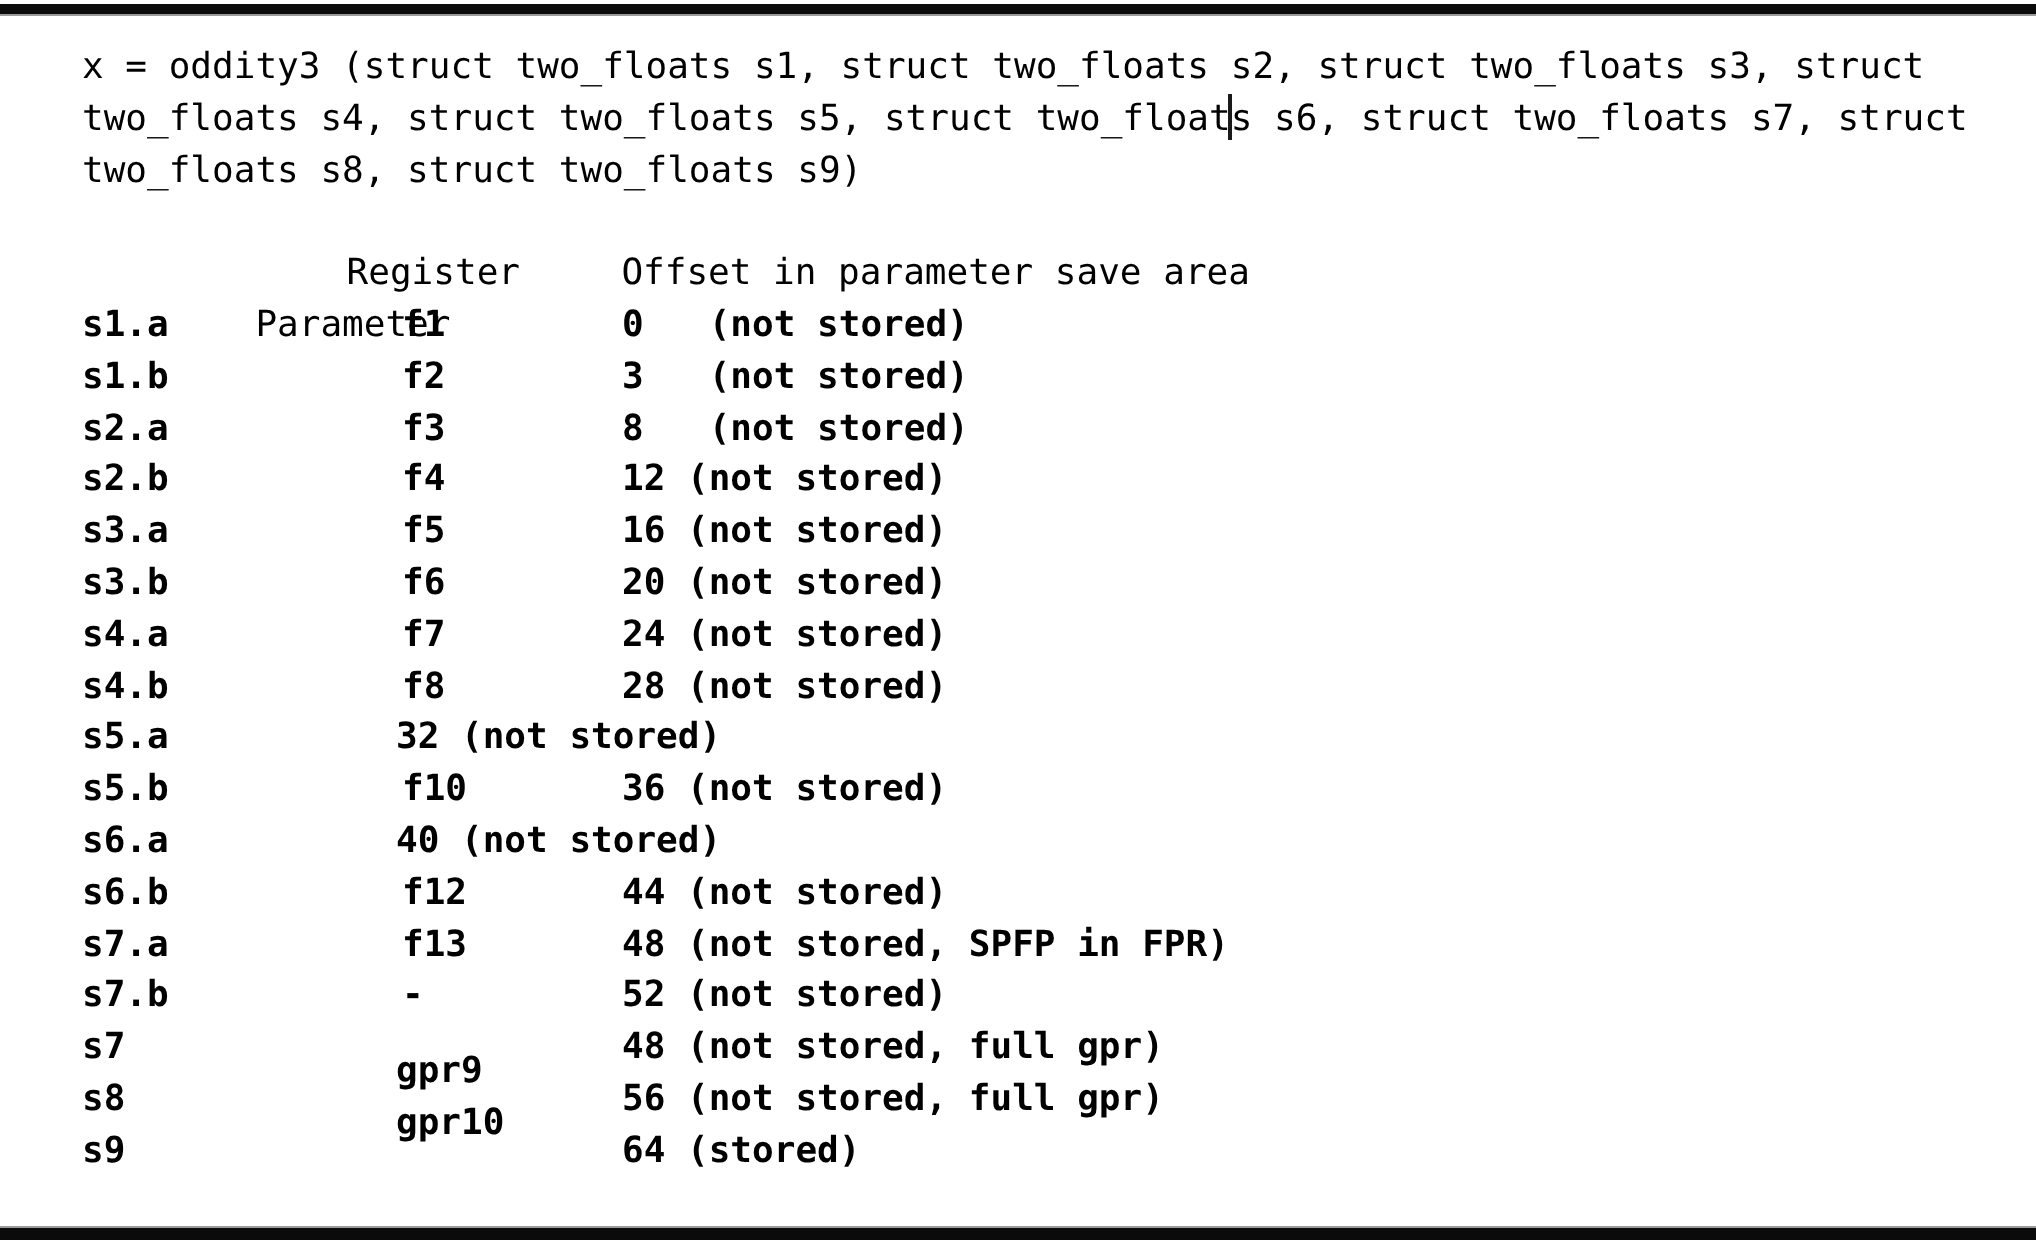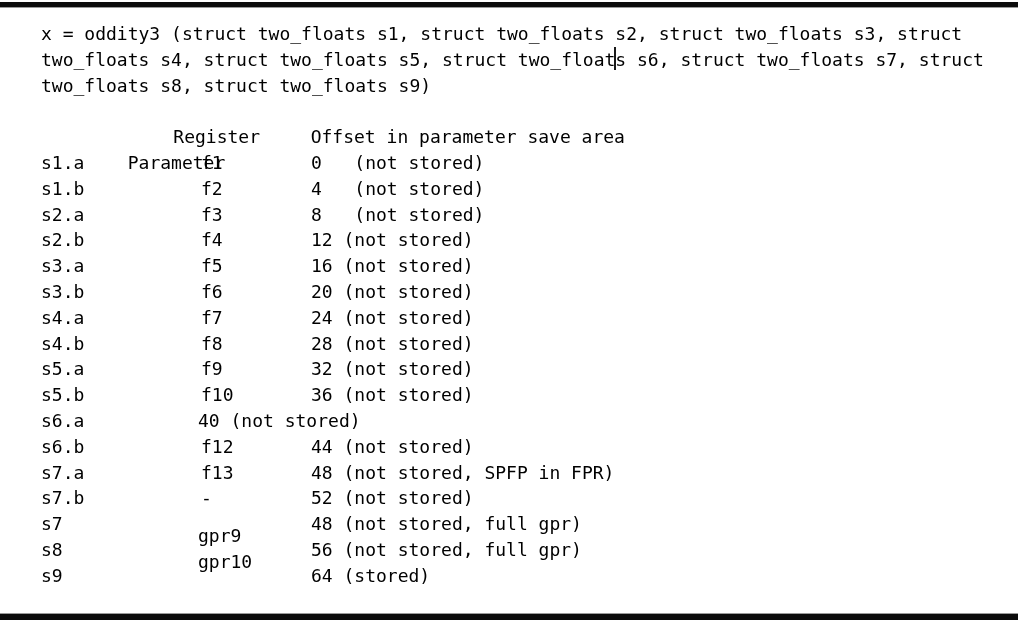--- a/index.html
+++ b/index.html
@@ -28,21 +28,21 @@
   }
   .blank-line{height:25.8px;}
   .thead{
     position:relative;height:25.8px;line-height:25.8px;white-space:pre;
   }
   .thead .h2{position:absolute;left:132.3px;top:0;}
   .thead .h3{position:absolute;left:269.7px;top:0;}
   .t-row{
     display:grid;
     grid-template-columns:157px 113px auto;
-    height:25.8px;line-height:25.8px;white-space:pre;
+    height:25.8px;line-height:25.8px;white-space:pre;font-weight:bold;
   }
   .c-reg{padding-left:3px;}
   .c-reg.gpr{padding-left:0;margin-top:12px;}
   .caret{
     position:absolute;left:614px;top:47px;width:2px;height:23px;
     background:#1a1a1a;
   }
 </style>
 </head>
 <body>
@@ -62,28 +62,28 @@
     <div class="blank-line"></div>
 
     <div>
       <div class="thead">
         <span class="h1">Parameter</span>
         <span class="h2">Register</span>
         <span class="h3">Offset in parameter save area</span>
       </div>
       <div>
           <div class="t-row"><span class="c-param">s1.a</span><span class="c-reg">f1</span><span class="c-off">0   (not stored)</span></div>
-          <div class="t-row"><span class="c-param">s1.b</span><span class="c-reg">f2</span><span class="c-off">4   (not stored)</span></div>
+          <div class="t-row"><span class="c-param">s1.b</span><span class="c-reg">f2</span><span class="c-off">3   (not stored)</span></div>
           <div class="t-row"><span class="c-param">s2.a</span><span class="c-reg">f3</span><span class="c-off">8   (not stored)</span></div>
           <div class="t-row"><span class="c-param">s2.b</span><span class="c-reg">f4</span><span class="c-off">12 (not stored)</span></div>
           <div class="t-row"><span class="c-param">s3.a</span><span class="c-reg">f5</span><span class="c-off">16 (not stored)</span></div>
           <div class="t-row"><span class="c-param">s3.b</span><span class="c-reg">f6</span><span class="c-off">20 (not stored)</span></div>
           <div class="t-row"><span class="c-param">s4.a</span><span class="c-reg">f7</span><span class="c-off">24 (not stored)</span></div>
           <div class="t-row"><span class="c-param">s4.b</span><span class="c-reg">f8</span><span class="c-off">28 (not stored)</span></div>
-          <div class="t-row"><span class="c-param">s5.a</span><span class="c-reg">f9</span><span class="c-off">32 (not stored)</span></div>
+          <div class="t-row"><span class="c-param">s5.a</span><span class="c-off">32 (not stored)</span></div>
           <div class="t-row"><span class="c-param">s5.b</span><span class="c-reg">f10</span><span class="c-off">36 (not stored)</span></div>
           <div class="t-row"><span class="c-param">s6.a</span><span class="c-off">40 (not stored)</span></div>
           <div class="t-row"><span class="c-param">s6.b</span><span class="c-reg">f12</span><span class="c-off">44 (not stored)</span></div>
           <div class="t-row"><span class="c-param">s7.a</span><span class="c-reg">f13</span><span class="c-off">48 (not stored, SPFP in FPR)</span></div>
           <div class="t-row"><span class="c-param">s7.b</span><span class="c-reg">-</span><span class="c-off">52 (not stored)</span></div>
           <div class="t-row"><span class="c-param">s7</span><span class="c-reg gpr">gpr9</span><span class="c-off">48 (not stored, full gpr)</span></div>
           <div class="t-row"><span class="c-param">s8</span><span class="c-reg gpr">gpr10</span><span class="c-off">56 (not stored, full gpr)</span></div>
           <div class="t-row"><span class="c-param">s9</span><span class="c-reg"></span><span class="c-off">64 (stored)</span></div>
         </div>
     </div>

